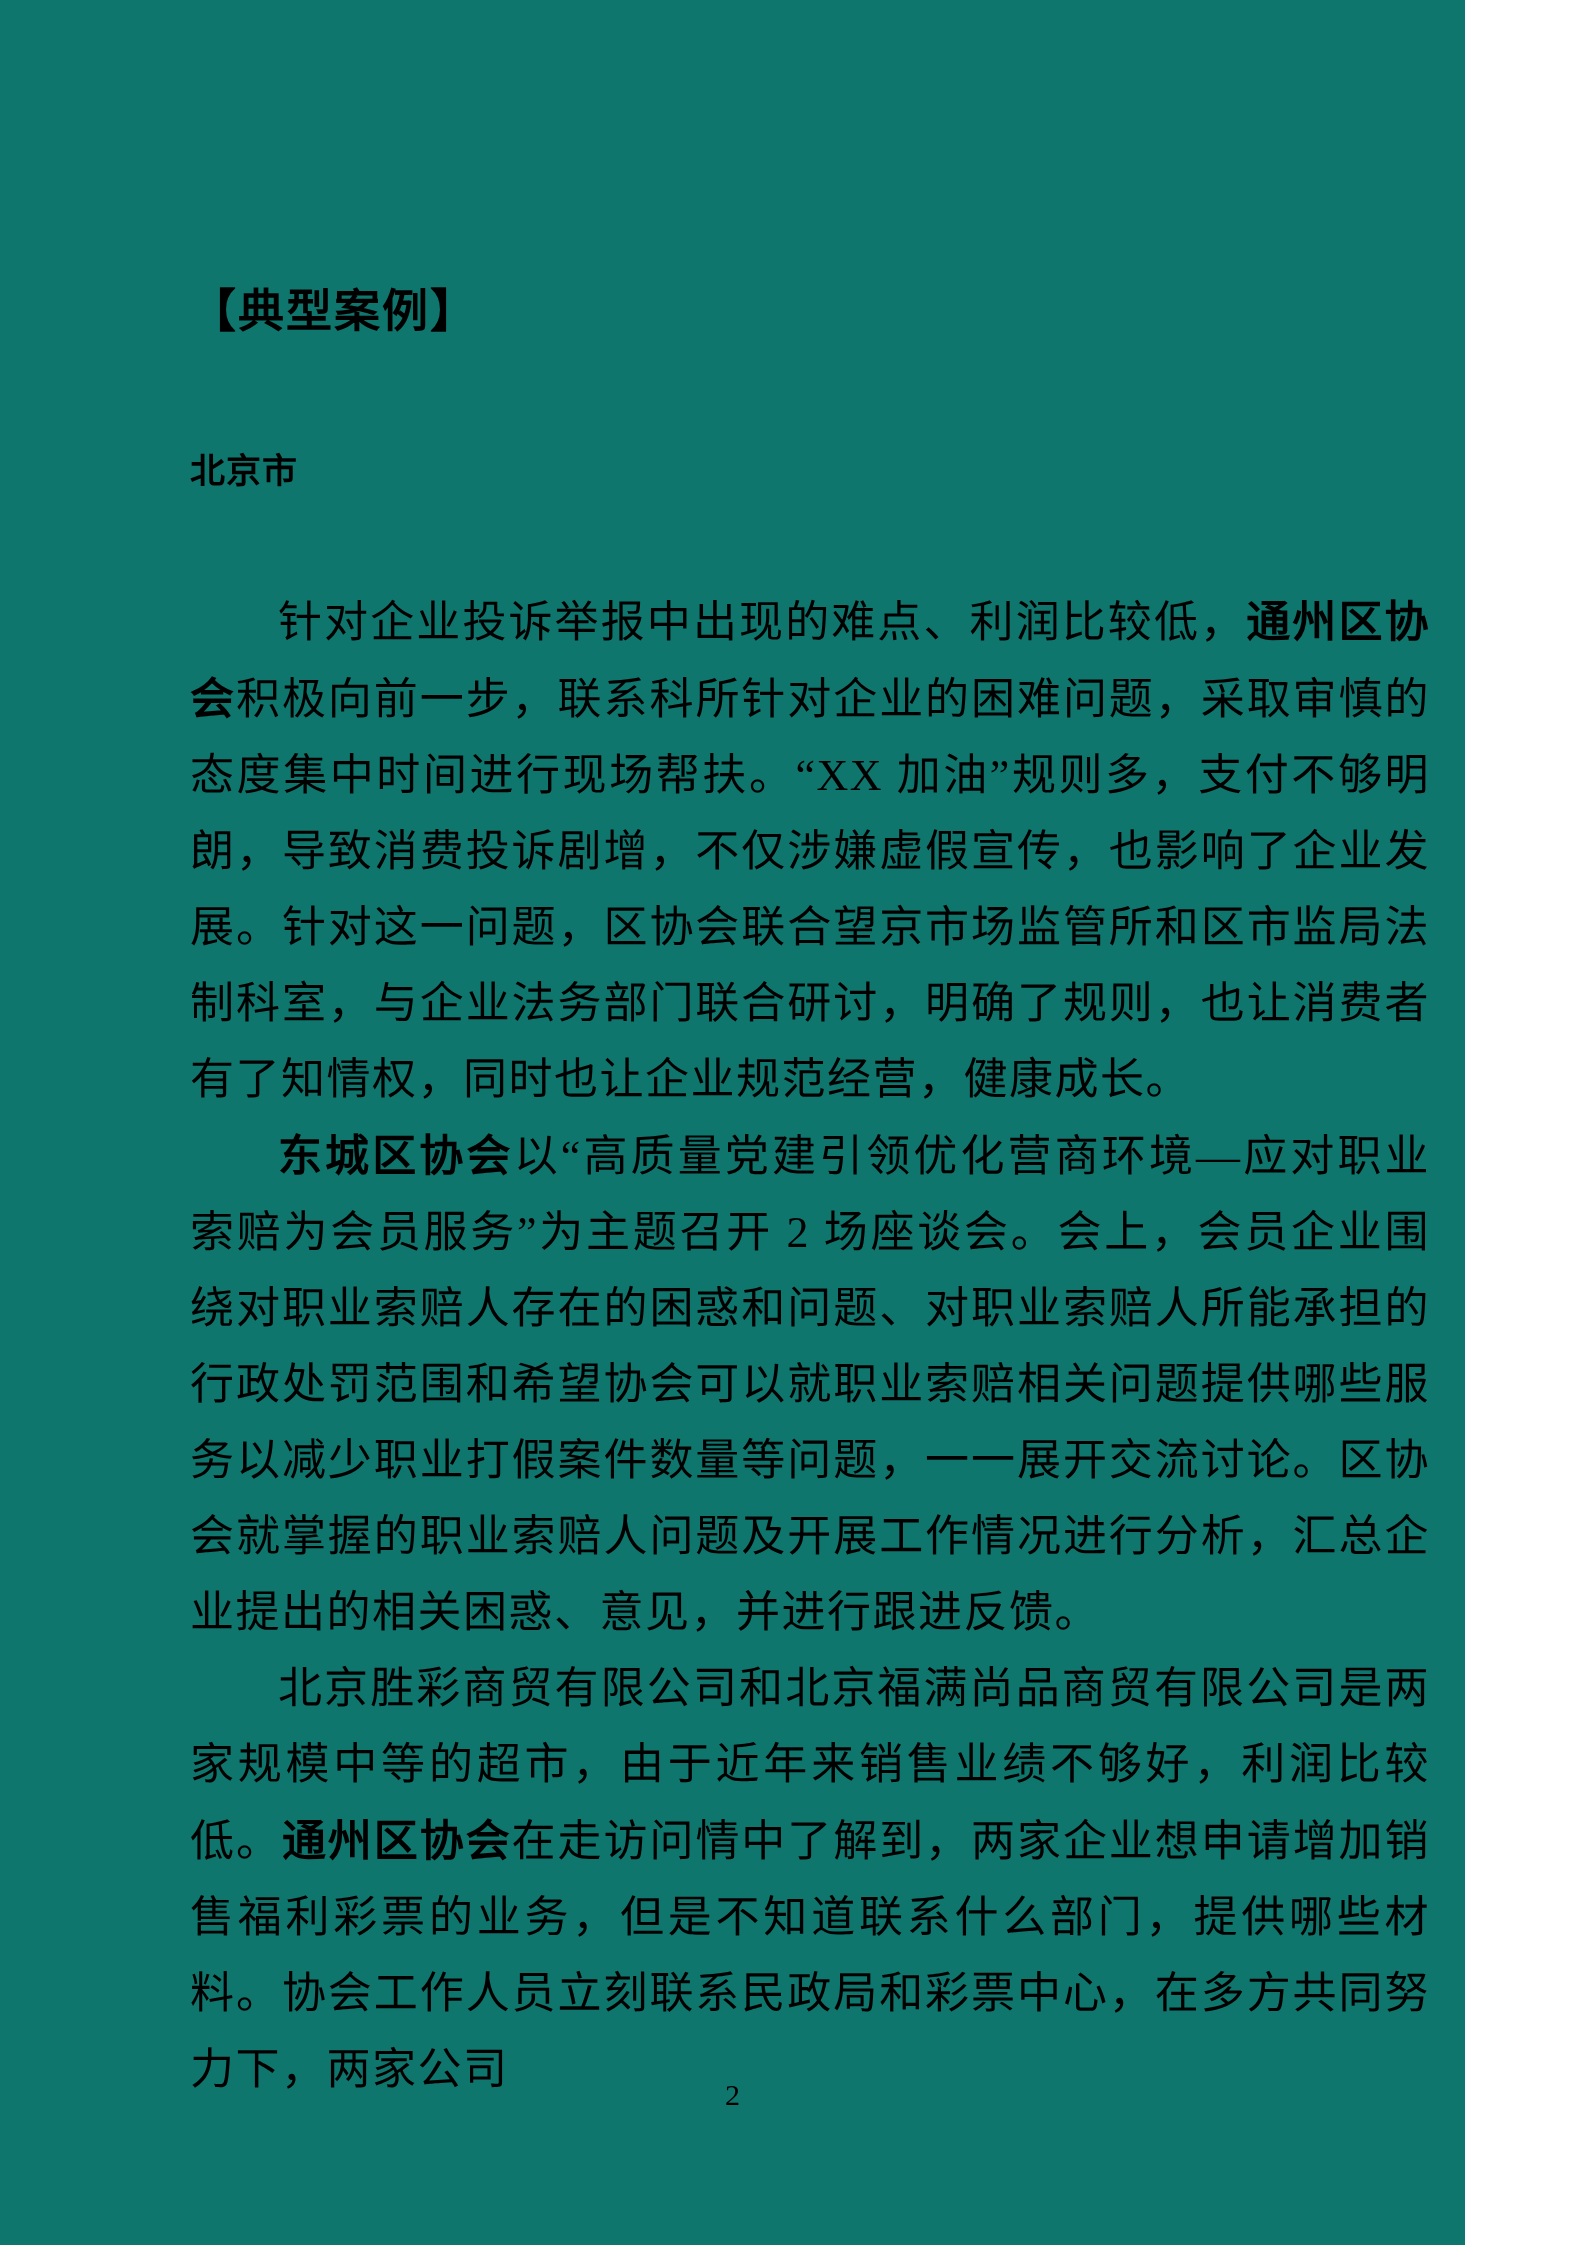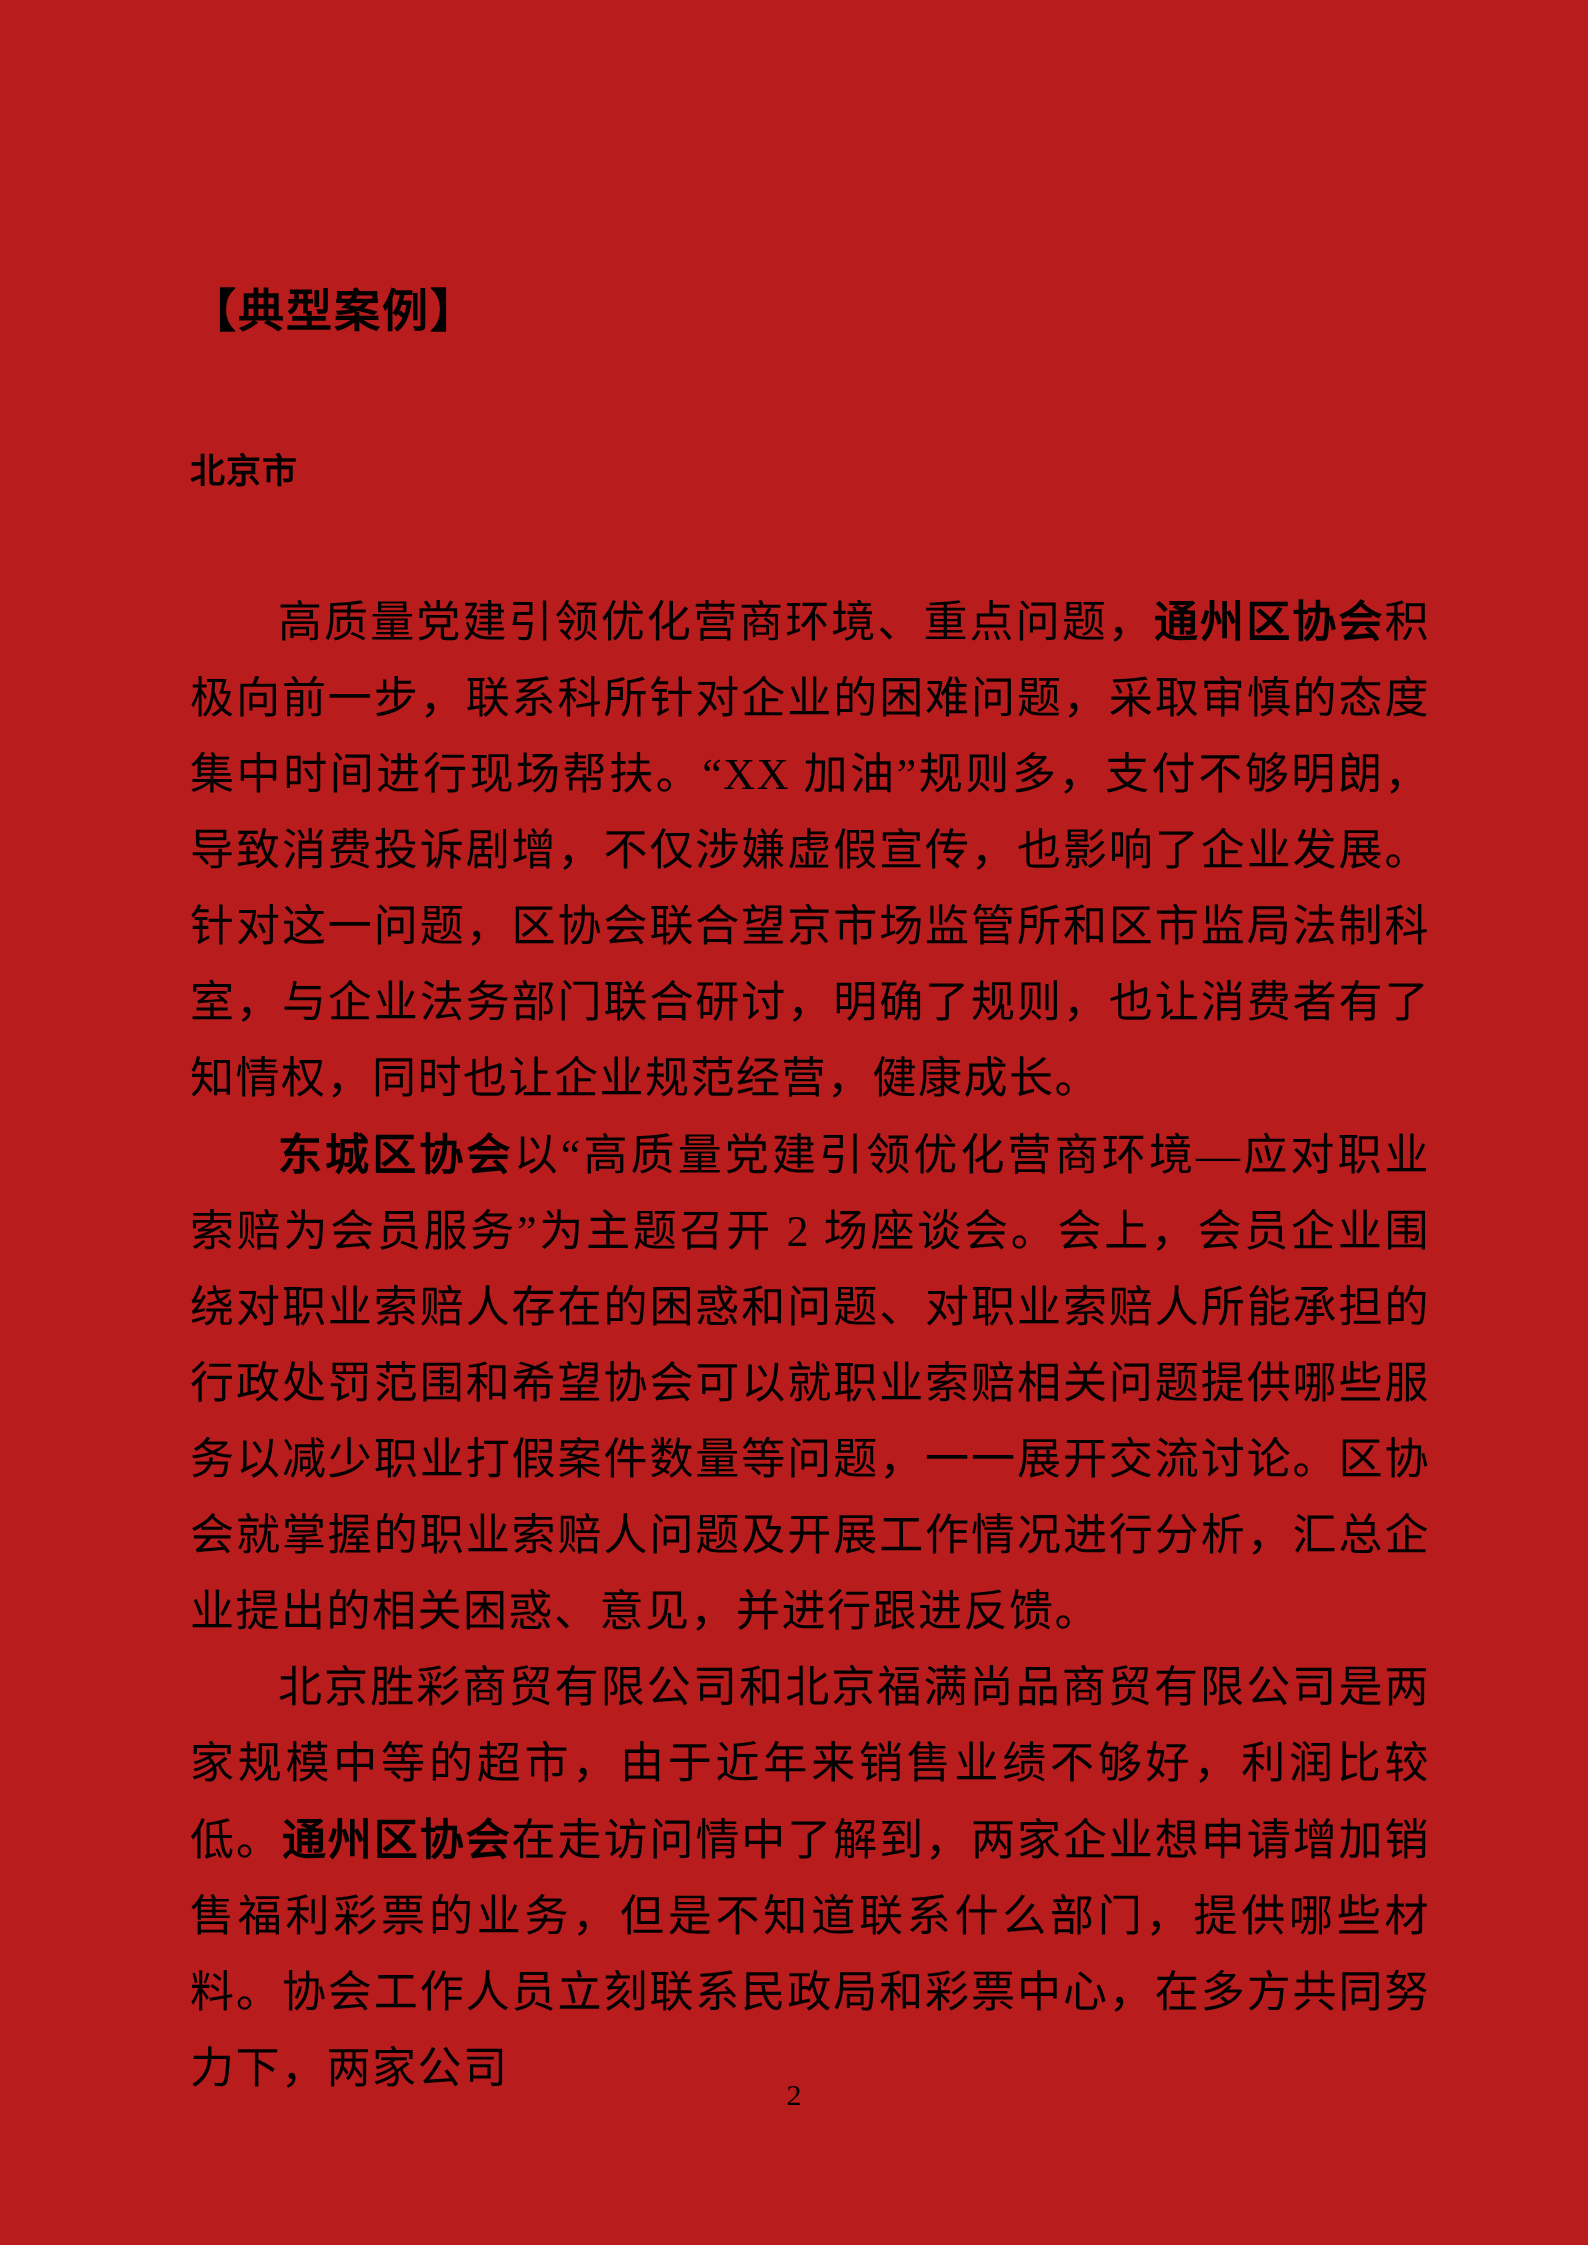--- a/index.html
+++ b/index.html
@@ -2,23 +2,23 @@
 <html lang="zh-CN"><head>
 <meta charset="utf-8">
 <style>
   html, body {
     margin: 0;
     padding: 0;
     background: #ffffff;
   }
   .page {
     position: relative;
-    width: 1588px;
+    width: 1465px;
     height: 2245px;
-    background: #b91c1c;
+    background: #0f766e;
     color: #000000;
     font-family: "Liberation Serif", "DejaVu Serif", serif;
     overflow: hidden;
   }
   .content {
     position: absolute;
     left: 190px;
     top: 0;
     width: 1240px;
   }
@@ -71,21 +71,21 @@
 
 <div class="page">
   <div class="content">
 
     <div class="doc-title">【典型案例】</div>
 
     <div class="section-heading">北京市</div>
 
     <div class="body-text">
 
-      <p><span>高质量党建引领优化营商环境、重点问题，</span><span class="hei">通州区协会</span><span>积极向前一步，联系科所针对企业的困难问题，采取审慎的态度集中时间进行现场帮扶。“XX 加油”规则多，支付不够明朗，导致消费投诉剧增，不仅涉嫌虚假宣传，也影响了企业发展。针对这一问题，区协会联合望京市场监管所和区市监局法制科室，与企业法务部门联合研讨，明确了规则，也让消费者有了知情权，同时也让企业规范经营，健康成长。</span></p>
+      <p><span>针对企业投诉举报中出现的难点、利润比较低，</span><span class="hei">通州区协会</span><span>积极向前一步，联系科所针对企业的困难问题，采取审慎的态度集中时间进行现场帮扶。“XX 加油”规则多，支付不够明朗，导致消费投诉剧增，不仅涉嫌虚假宣传，也影响了企业发展。针对这一问题，区协会联合望京市场监管所和区市监局法制科室，与企业法务部门联合研讨，明确了规则，也让消费者有了知情权，同时也让企业规范经营，健康成长。</span></p>
 
       <p><span class="hei">东城区协会</span><span>以“高质量党建引领优化营商环境—应对职业索赔为会员服务”为主题召开 2 场座谈会。会上，会员企业围绕对职业索赔人存在的困惑和问题、对职业索赔人所能承担的行政处罚范围和希望协会可以就职业索赔相关问题提供哪些服务以减少职业打假案件数量等问题，一一展开交流讨论。区协会就掌握的职业索赔人问题及开展工作情况进行分析，汇总企业提出的相关困惑、意见，并进行跟进反馈。</span></p>
 
       <p><span>北京胜彩商贸有限公司和北京福满尚品商贸有限公司是两家规模中等的超市，由于近年来销售业绩不够好，利润比较低。</span><span class="hei">通州区协会</span><span>在走访问情中了解到，两家企业想申请增加销售福利彩票的业务，但是不知道联系什么部门，提供哪些材料。协会工作人员立刻联系民政局和彩票中心，在多方共同努力下，两家公司</span></p>
 
     </div>
   </div>
 
   <div class="page-number">2</div>
 </div>

